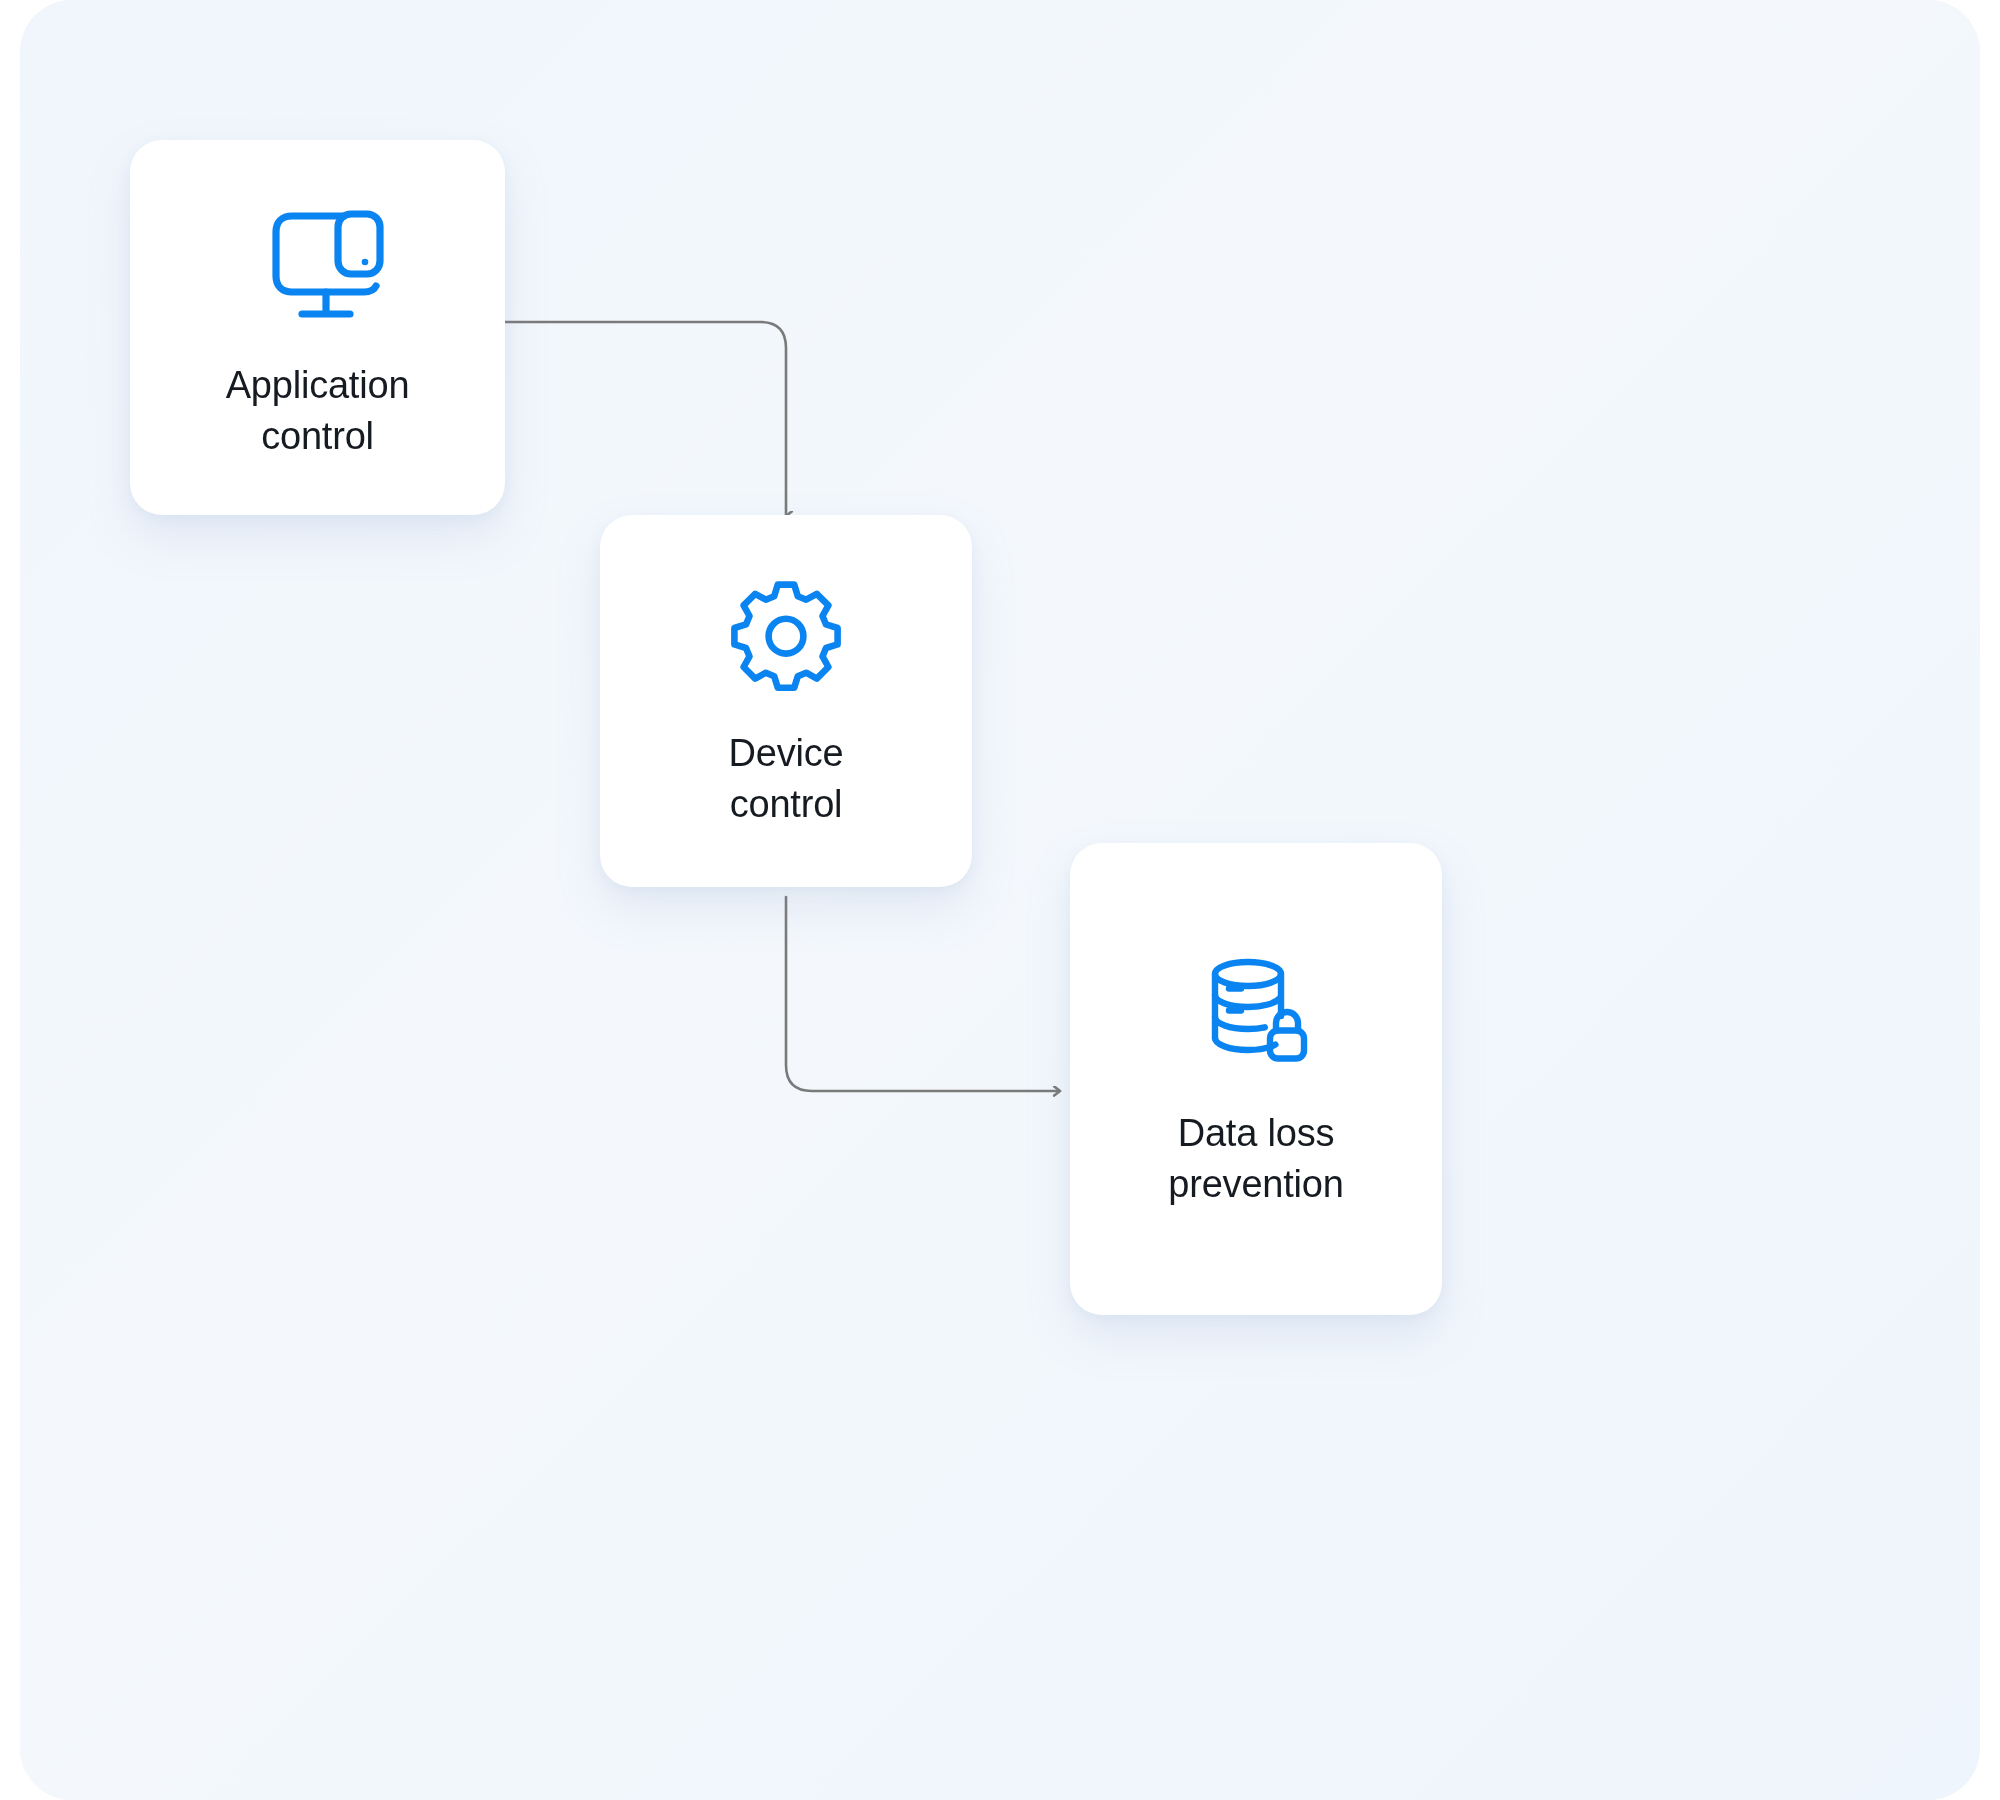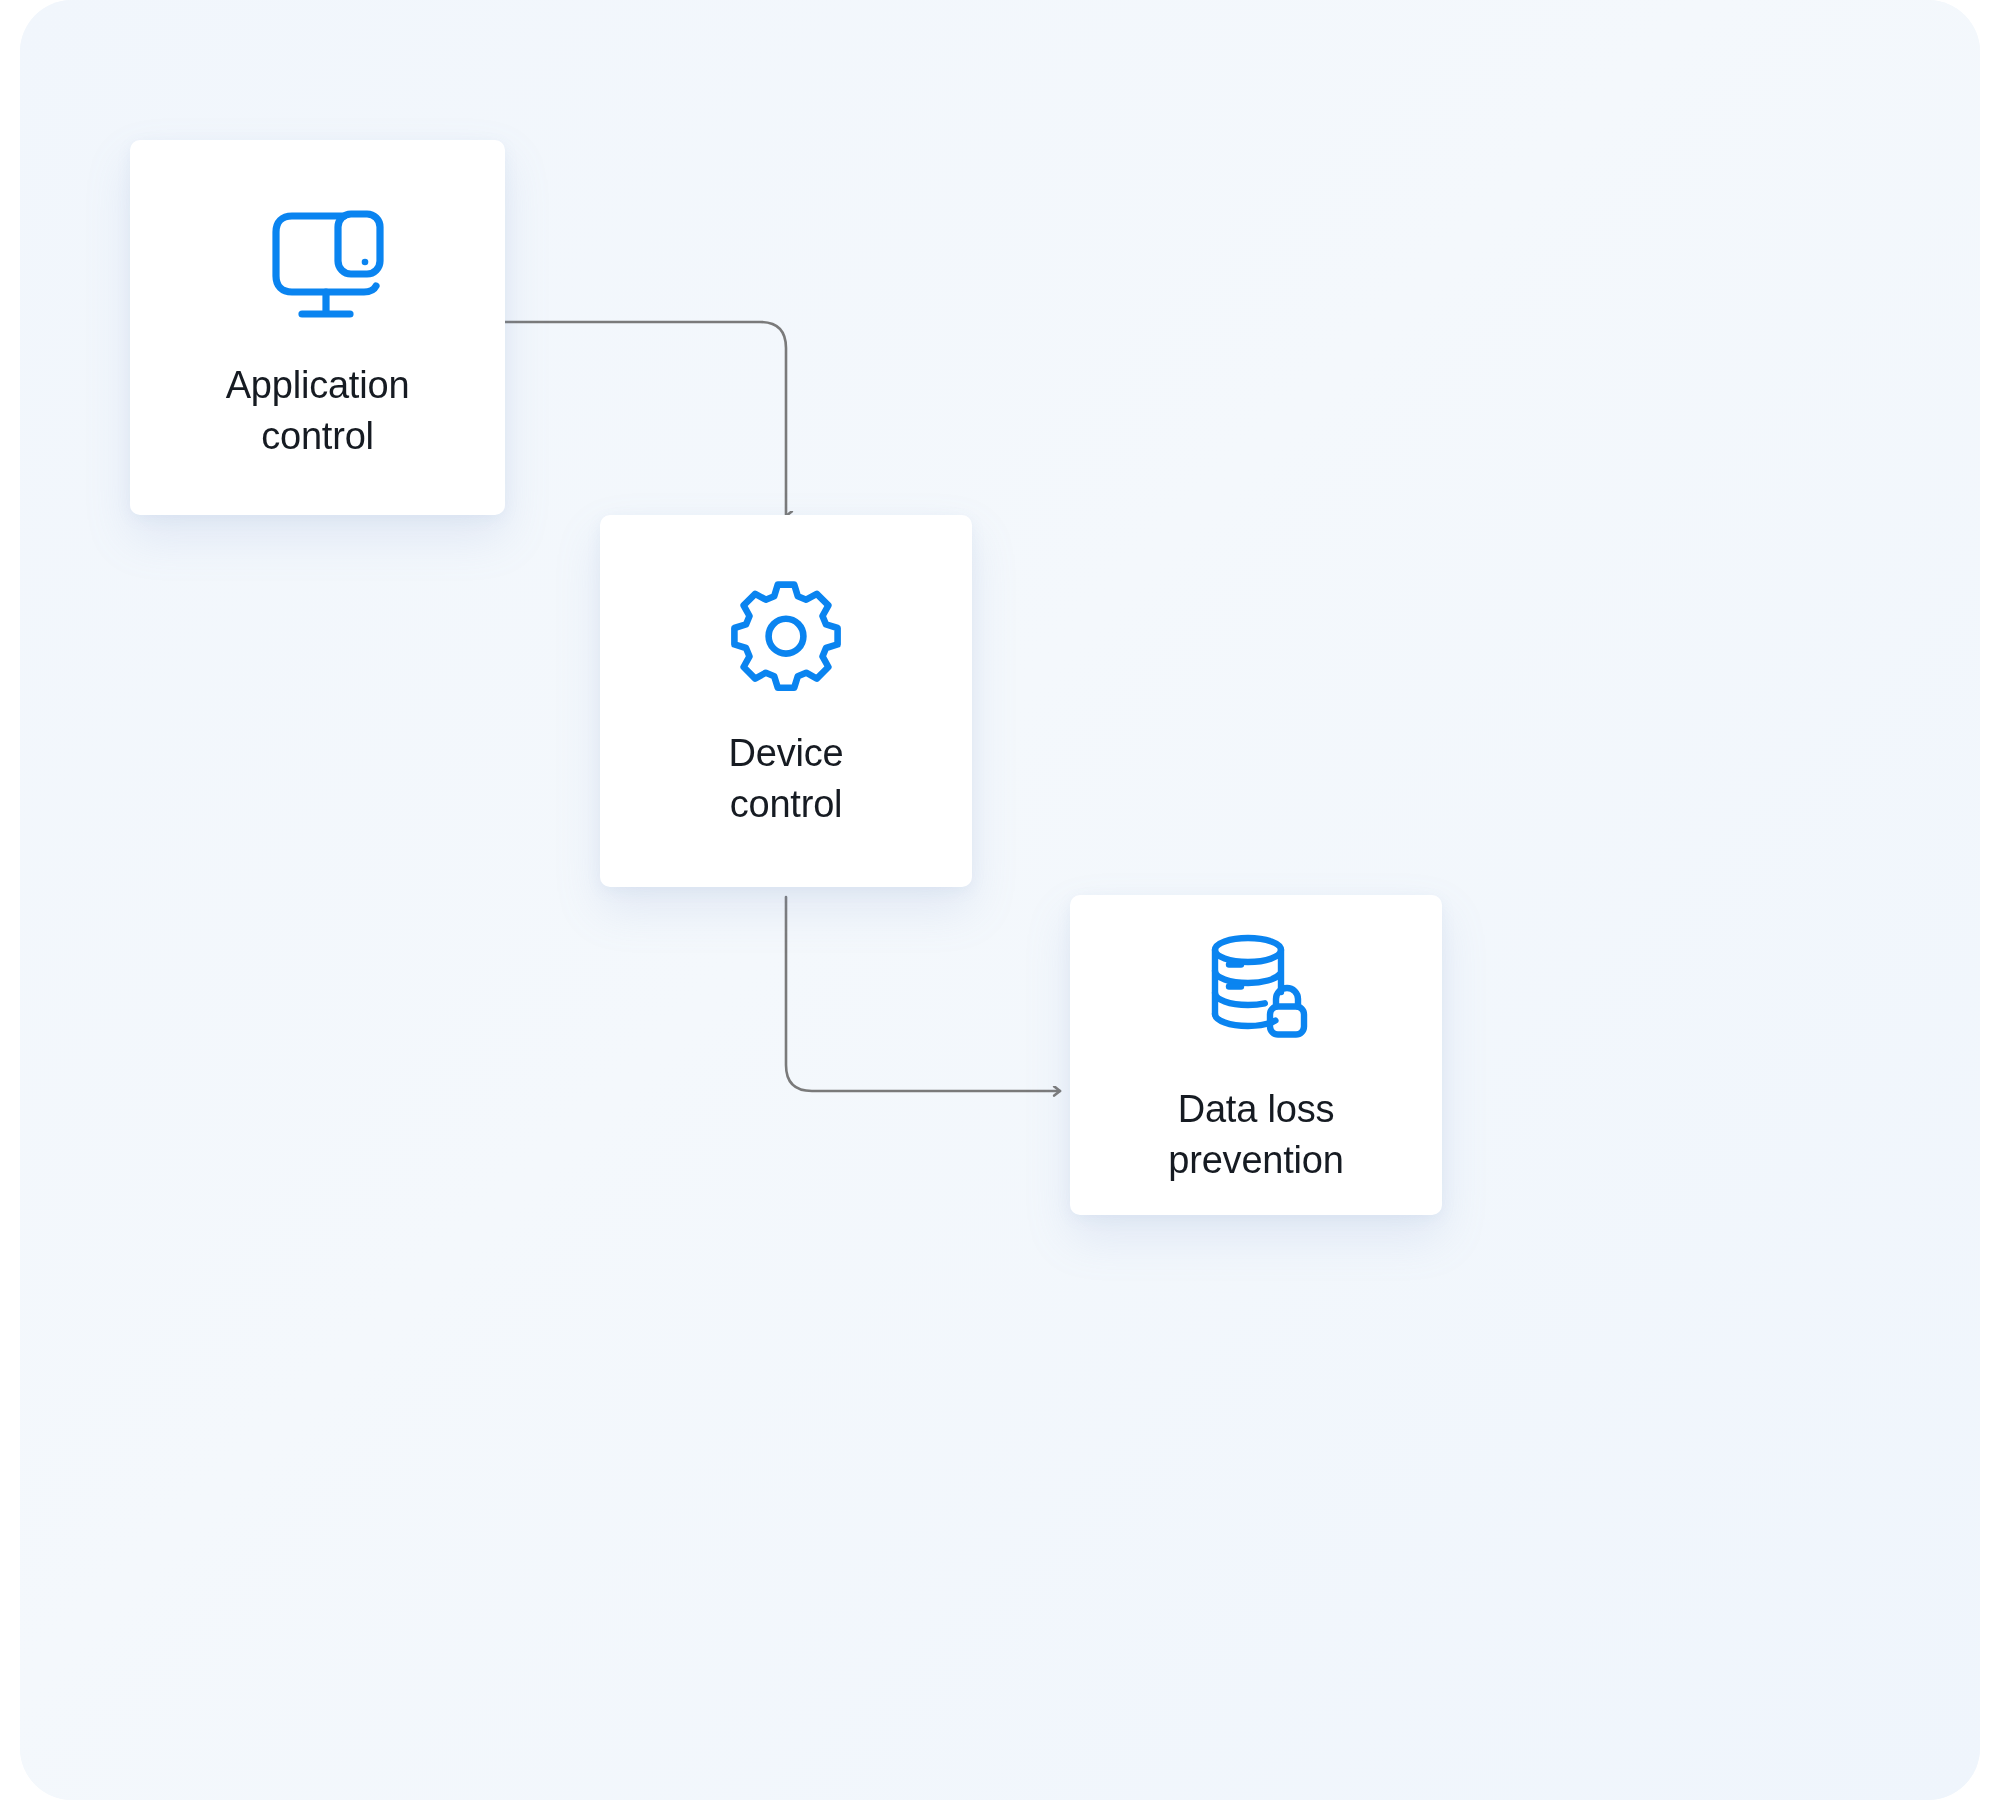--- a/index.html
+++ b/index.html
@@ -33,21 +33,21 @@
   #connectors {
     position: absolute;
     left: 0; top: 0;
     width: 2000px; height: 1800px;
     z-index: 2;
   }
 
   .card {
     position: absolute;
     background: #ffffff;
-    border-radius: 10px;
+    border-radius: 32px;
     z-index: 3;
     display: flex;
     flex-direction: column;
     align-items: center;
     justify-content: center;
     box-shadow:
       0 22px 46px rgba(137, 163, 205, 0.17),
       0 4px 14px rgba(137, 163, 205, 0.10);
   }
   .card-icon {
@@ -60,21 +60,21 @@
     color: #161b22;
     text-align: center;
     letter-spacing: -0.2px;
     font-weight: 400;
     white-space: pre-line;
   }
 
   
   #card-application { left: 130px;  top: 140px;  width: 375px; height: 375px; }
   #card-device      { left: 600px;  top: 515px;  width: 372px; height: 372px; }
-  #card-dlp         { left: 1070px; top: 895px;  width: 372px; height: 320px; }
+  #card-dlp         { left: 1070px; top: 843px;  width: 372px; height: 472px; }
 
   #card-application .card-label { padding-top: 4px; }
 </style>
 </head>
 <body>
 
 <div id="stage">
 
   <div class="panel"></div>
 

